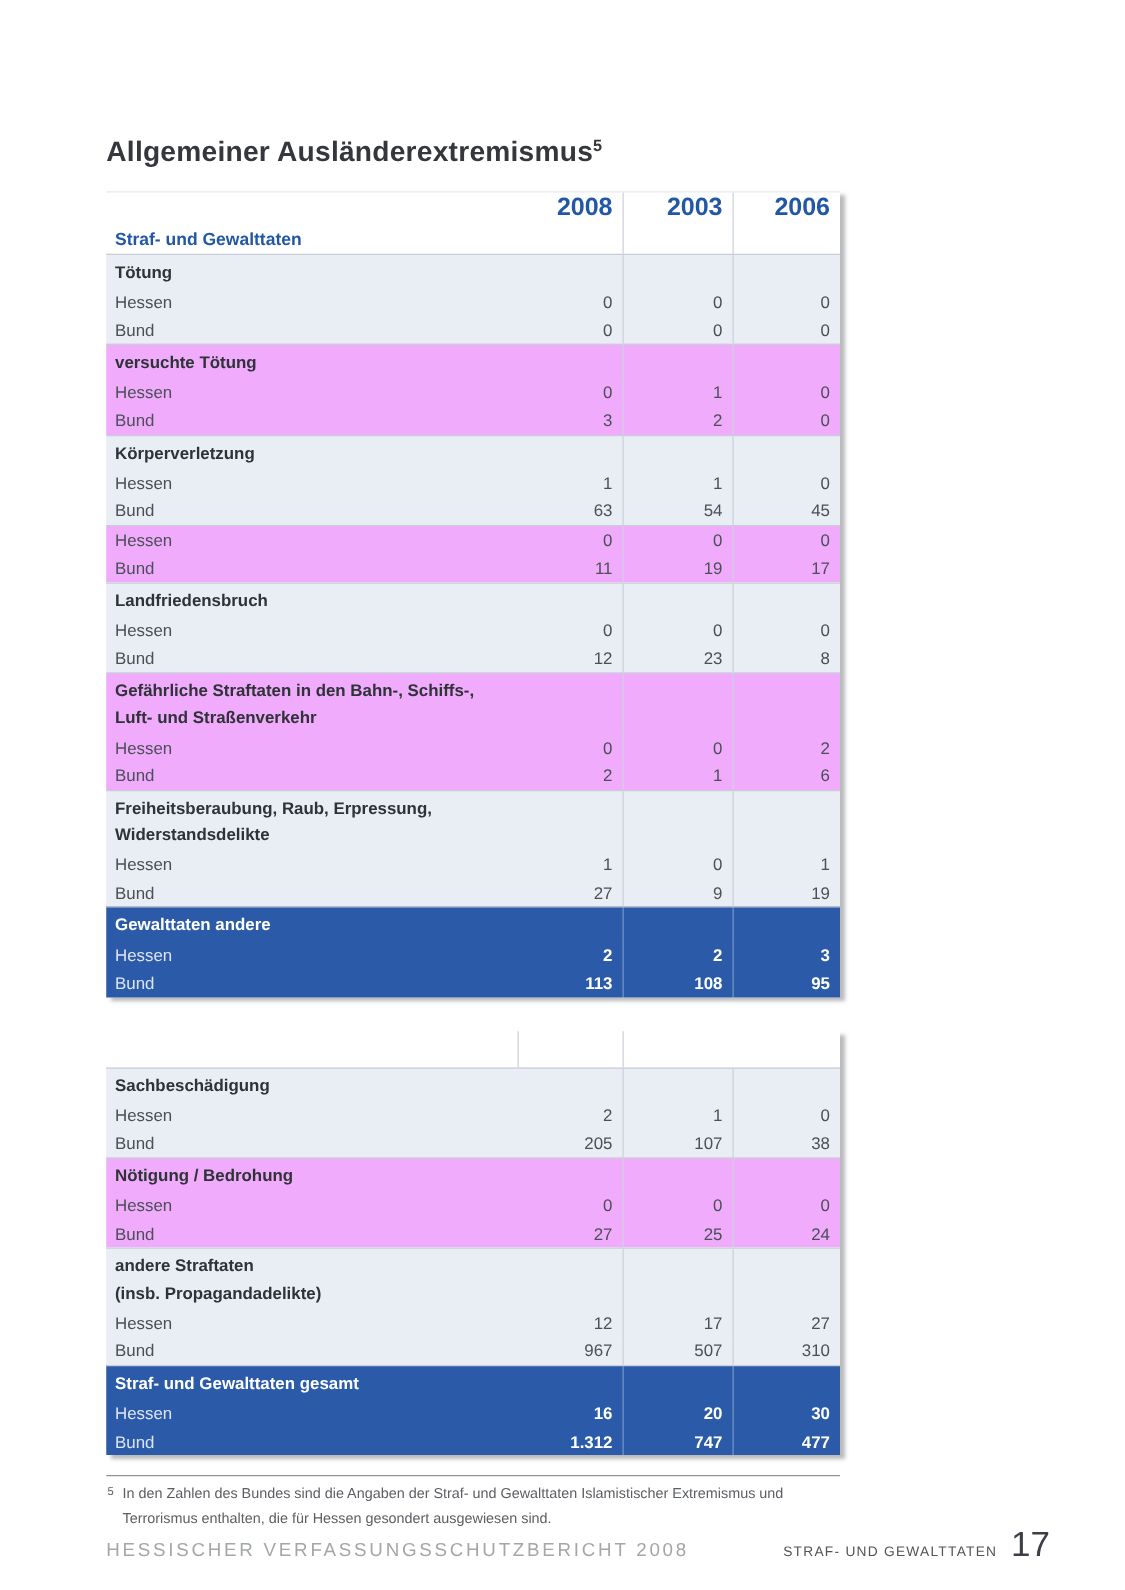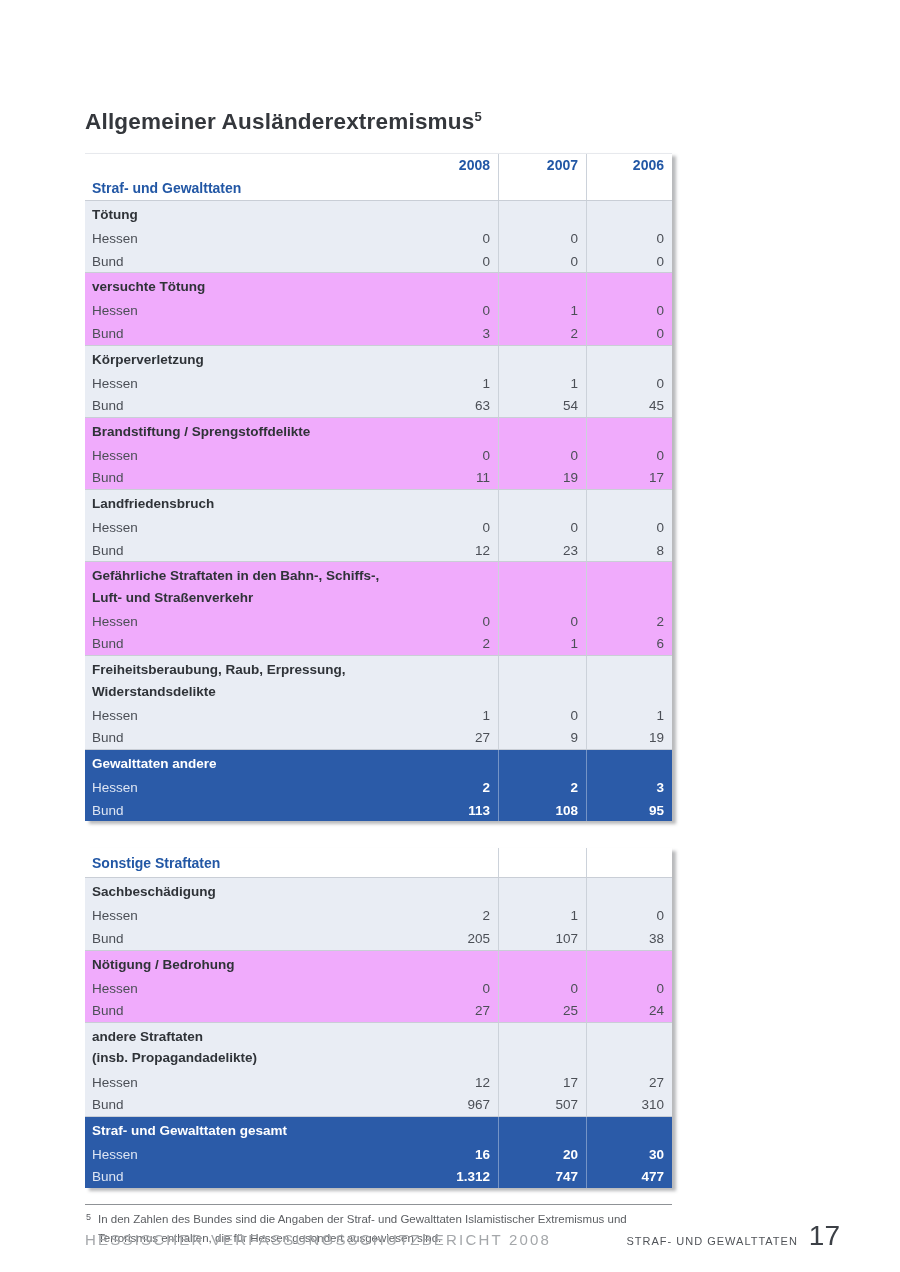--- a/index.html
+++ b/index.html
@@ -48,21 +48,21 @@
     font-size:13.5px;
     color:var(--body-text);
   }
   .cell{display:flex;align-items:center;padding:1px 8px;}
   .cell.label{padding-left:7px;justify-content:flex-start;}
   .cell.val{justify-content:flex-end;text-align:right;}
   .cell.v2,.cell.v3{border-left:1px solid var(--divider);}
 
   .row.years{min-height:22px;}
   .row.years .cell.val{
-    color:var(--accent);font-weight:700;font-size:14px;
+    color:var(--accent);font-weight:700;font-size:20px;
   }
   .row.section{min-height:24px;}
   .row.section .cell.label{
     color:var(--accent);font-weight:700;font-size:14px;
   }
   .row.section-2{min-height:29px;}
 
   .group{border-top:1px solid var(--separator);}
   .group.tinted{background:var(--tinted);}
   .group.plain{background:#f0abfc;}
@@ -105,21 +105,21 @@
 <div class="content">
 
   <h1 class="page-title"><br>
     <span>Allgemeiner Ausländerextremismus</span><sup>5</sup>
   </h1>
 
   <div class="table-card first">
     <div class="row years">
       <div class="cell label"></div>
       <div class="cell val v1">2008</div>
-      <div class="cell val v2">2007</div>
+      <div class="cell val v2">2003</div>
       <div class="cell val v3">2006</div>
     </div>
     <div class="row section">
       <div class="cell label">Straf- und Gewalttaten</div>
       <div class="cell val v1"></div>
       <div class="cell val v2"></div>
       <div class="cell val v3"></div>
     </div>
     <div class="t-body">
         <div class="group tinted">
@@ -176,26 +176,20 @@
             <div class="cell val v3">0</div>
           </div>
           <div class="row data">
             <div class="cell label">Bund</div>
             <div class="cell val v1">63</div>
             <div class="cell val v2">54</div>
             <div class="cell val v3">45</div>
           </div>
         </div>
         <div class="group plain">
-          <div class="row ghead">
-            <div class="cell label">Brandstiftung / Sprengstoffdelikte</div>
-            <div class="cell val v1"></div>
-            <div class="cell val v2"></div>
-            <div class="cell val v3"></div>
-          </div>
           <div class="row data">
             <div class="cell label">Hessen</div>
             <div class="cell val v1">0</div>
             <div class="cell val v2">0</div>
             <div class="cell val v3">0</div>
           </div>
           <div class="row data">
             <div class="cell label">Bund</div>
             <div class="cell val v1">11</div>
             <div class="cell val v2">19</div>
@@ -282,21 +276,20 @@
             <div class="cell val v1">113</div>
             <div class="cell val v2">108</div>
             <div class="cell val v3">95</div>
           </div>
         </div>
       </div>
   </div>
 
   <div class="table-card second">
     <div class="row section section-2">
-      <div class="cell label">Sonstige Straftaten</div>
       <div class="cell val v1"></div>
       <div class="cell val v2"></div>
       <div class="cell val v3"></div>
     </div>
     <div class="t-body">
         <div class="group tinted">
           <div class="row ghead">
             <div class="cell label">Sachbeschädigung</div>
             <div class="cell val v1"></div>
             <div class="cell val v2"></div>

